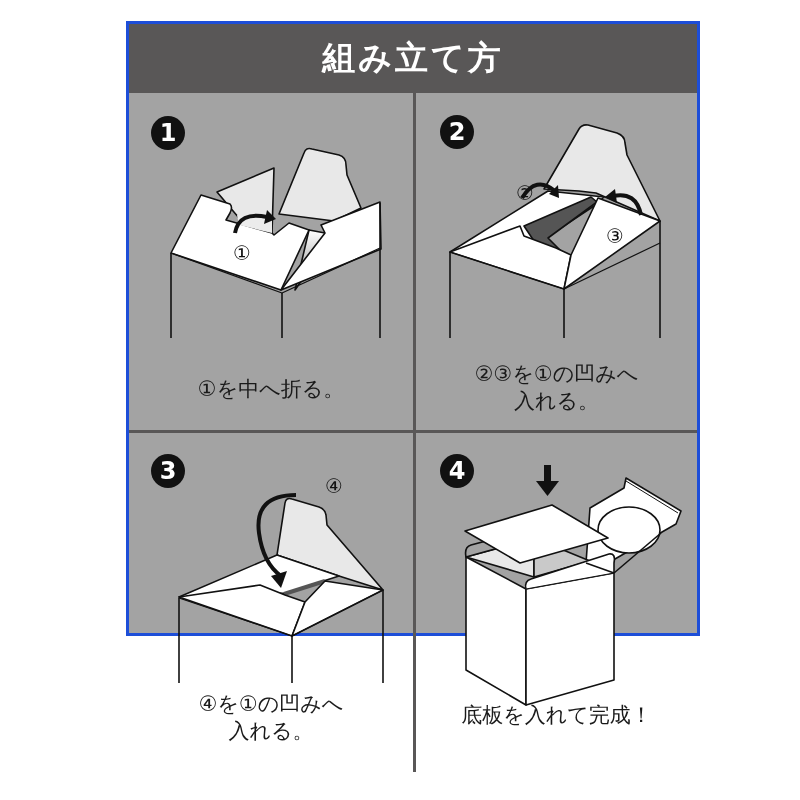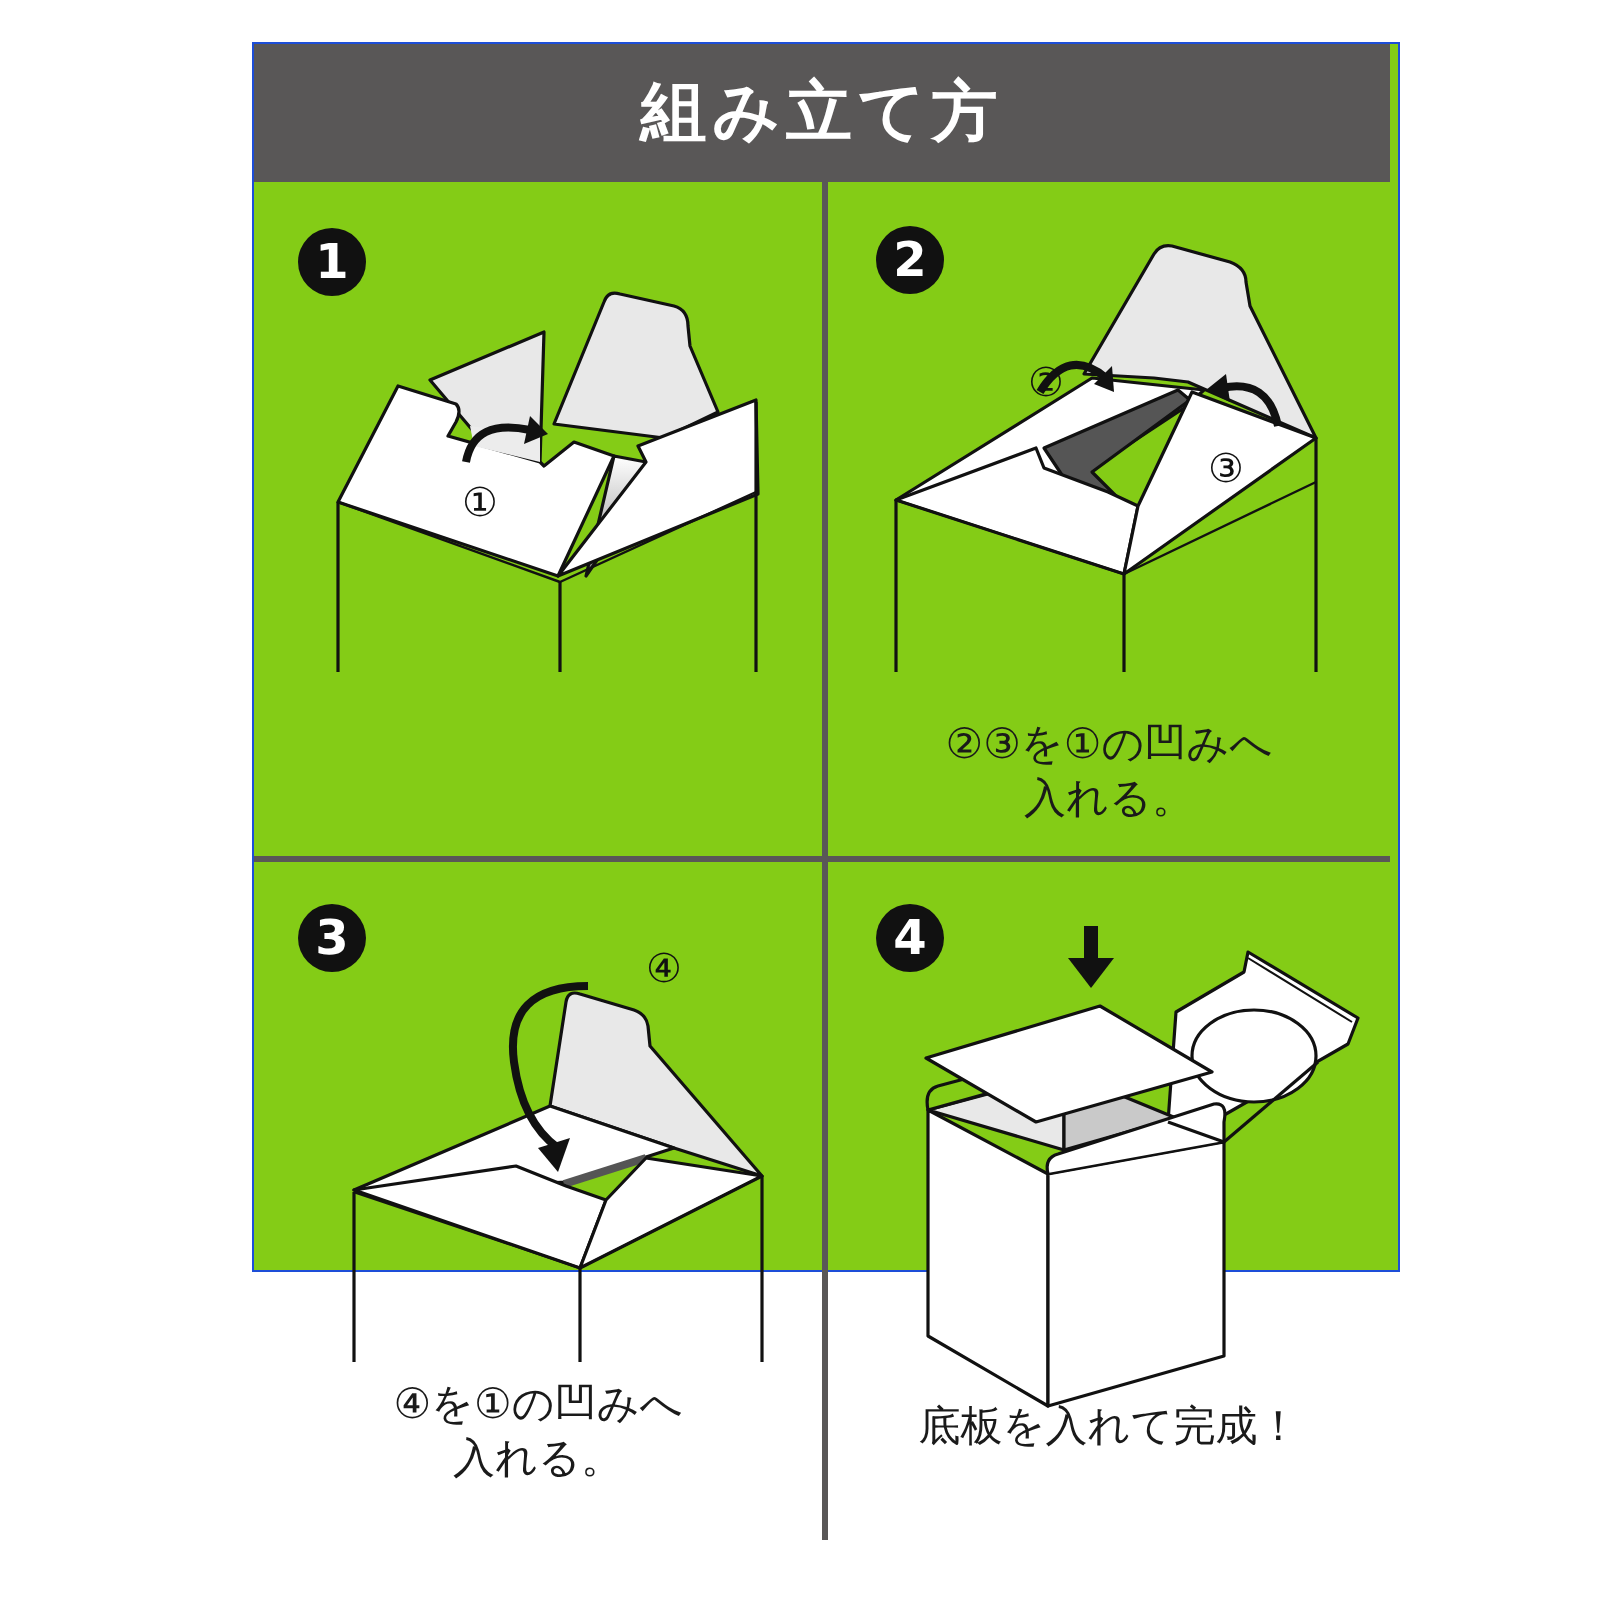--- a/index.html
+++ b/index.html
@@ -14,22 +14,22 @@
     position: relative;
     font-family: "DejaVu Sans", "Liberation Sans", sans-serif;
   }
   .sheet {
     position: absolute;
     left: 126px;
     top: 21px;
     width: 574px;
     height: 615px;
     box-sizing: border-box;
-    border: 1px solid #1d4ed8;
-    background: #84cc16;
+    border: 3px solid #1d4ed8;
+    background: #a3a3a3;
   }
   .header {
     position: absolute;
     left: 0;
     top: 0;
     width: 568px;
     height: 69px;
     background: #595757;
     color: #ffffff;
     display: flex;
@@ -142,20 +142,21 @@
         <path d="M153 200 L153 245"></path>
         <path d="M251 110 L251 245"></path>
         <path d="M42 160 L153 200 L251 155" stroke-width="1.2"></path>
       </g>
 
       <path d="M106 140 Q110 118 138 124" stroke="#111" stroke-width="4" fill="none"></path>
       <path d="M138 117 L147 126 L135 131 Z" fill="#111"></path>
       <text class="mark" x="104" y="167">①</text>
     </svg>
     <div class="badge">1</div>
+    <div class="caption">①を中へ折る。</div>
   </div>
 
   <div class="panel p2">
     <svg class="art" width="281" height="337" viewBox="0 0 281 337">
       <g stroke="#111" stroke-width="1.6" fill="none" stroke-linejoin="round">
 
         <path d="M128 96 L163 36 Q166 31 172 32 L201 40 Q209 43 209 50 L211 62 L244 128 L180 100 L163 98 Z" fill="#e8e8e8"></path>
 
         <path d="M34 159 L132 98 L188 104 L178 113 L128 146 Z" fill="#ffffff"></path>
 

